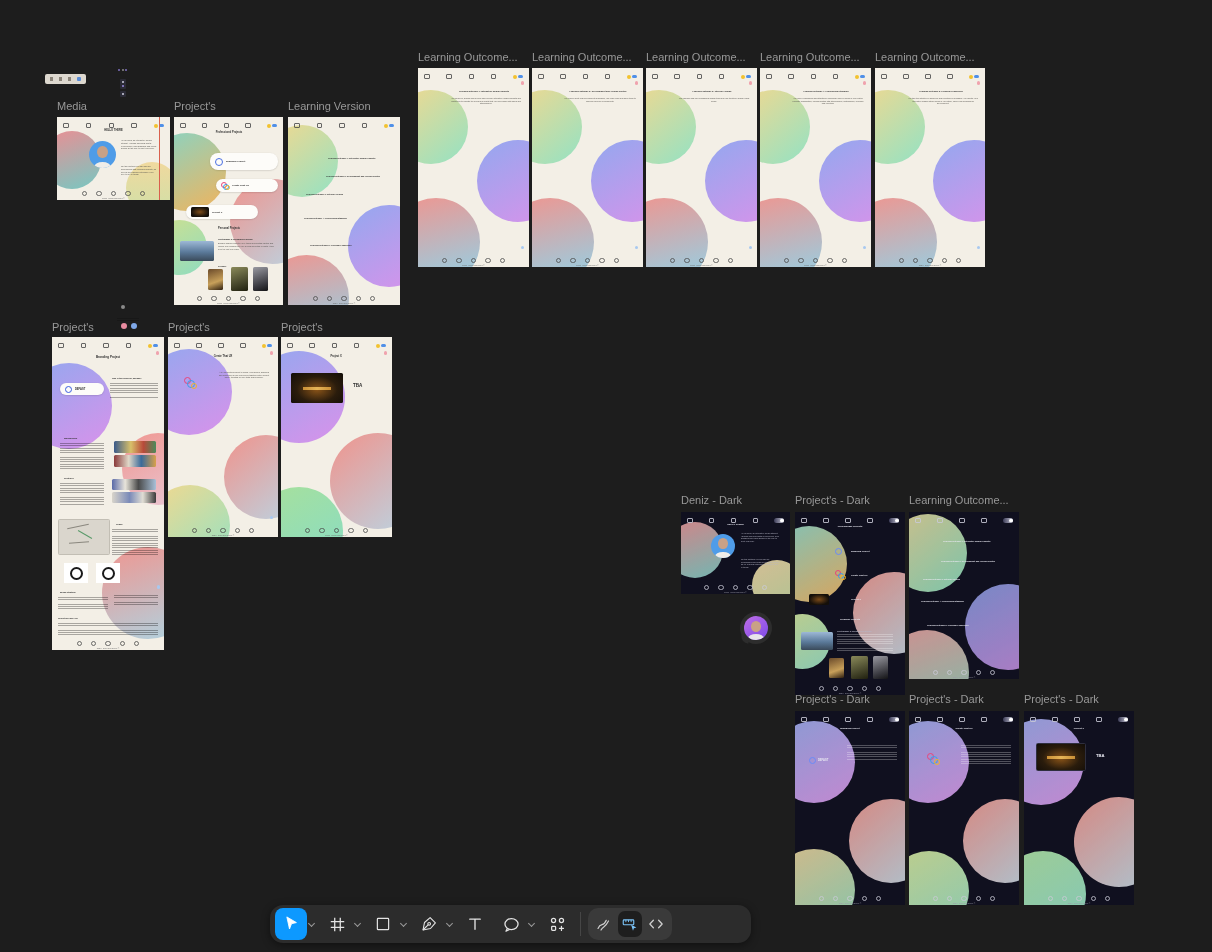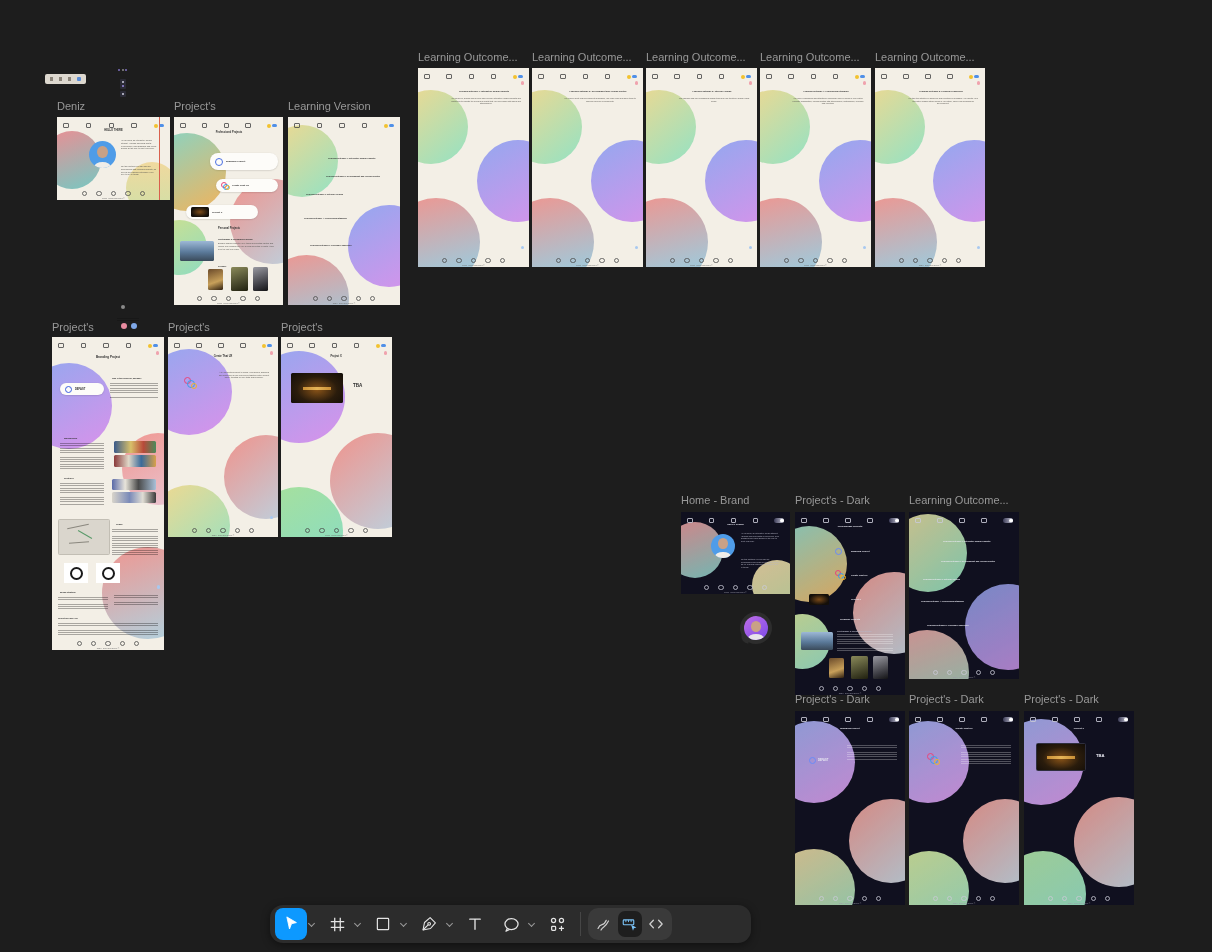--- a/index.html
+++ b/index.html
@@ -93,21 +93,21 @@
   <i style="width:2px;height:2px;border-radius:50%;background:#7e6fc0"></i>
 </div>
 <div style="position:absolute;left:120px;top:79px;width:6px;height:10px;background:#2b2b36;border-radius:1px">
   <i style="position:absolute;left:2px;top:2px;width:2px;height:2px;border-radius:50%;background:#cfcfe0"></i>
   <i style="position:absolute;left:2px;bottom:2px;width:2px;height:2px;border-radius:50%;background:#9a8ae0"></i>
 </div>
 <div style="position:absolute;left:120px;top:91px;width:6px;height:6px;background:#2b2b36;border-radius:1px">
   <i style="position:absolute;left:2px;top:2px;width:2px;height:2px;border-radius:50%;background:#cfcfe0"></i>
 </div>
 
-<div class="flabel" style="left:57px;top:100px;max-width:110px">Deniz</div>
+<div class="flabel" style="left:57px;top:100px;max-width:110px">Media</div>
 <div class="fr" style="left:57px;top:117px;width:113px;height:83px">
   <div class="circ g-pt" style="left:-14px;top:14px;width:58px;height:58px"></div>
   <div class="circ g-yl" style="right:-8px;bottom:-14px;width:52px;height:52px"></div>
   <div class="nav">
     <i class="nic"></i>
       <i class="nic"></i>
       <i class="nic"></i>
       <i class="nic"></i>
     <span class="tglL">
         <i class="sun"></i>
@@ -502,21 +502,21 @@
         <i class="bic"></i>
         <i class="bic"></i>
         <i class="bic"></i>
         <i class="bic"></i>
         <i class="bic"></i>
       </div>
     <div class="foot">2023 · Defa Can Deniz ©</div>
     </div>
 </div>
 
-<div class="flabel" style="left:681px;top:494px;max-width:108px">Home - Brand</div>
+<div class="flabel" style="left:681px;top:494px;max-width:108px">Deniz - Dark</div>
 <div class="fr dark" style="left:681px;top:512px;width:109px;height:82px">
   <div class="circ g-pt dim" style="left:-14px;top:10px;width:56px;height:56px"></div>
   <div class="circ dim" style="right:-12px;bottom:-16px;width:50px;height:50px;background:linear-gradient(150deg,#e8cf9a,#bcd49a)"></div>
   <div class="nav">
       <i class="nic"></i>
       <i class="nic"></i>
       <i class="nic"></i>
       <i class="nic"></i>
     <span class="tglD"></span>
     </div>

